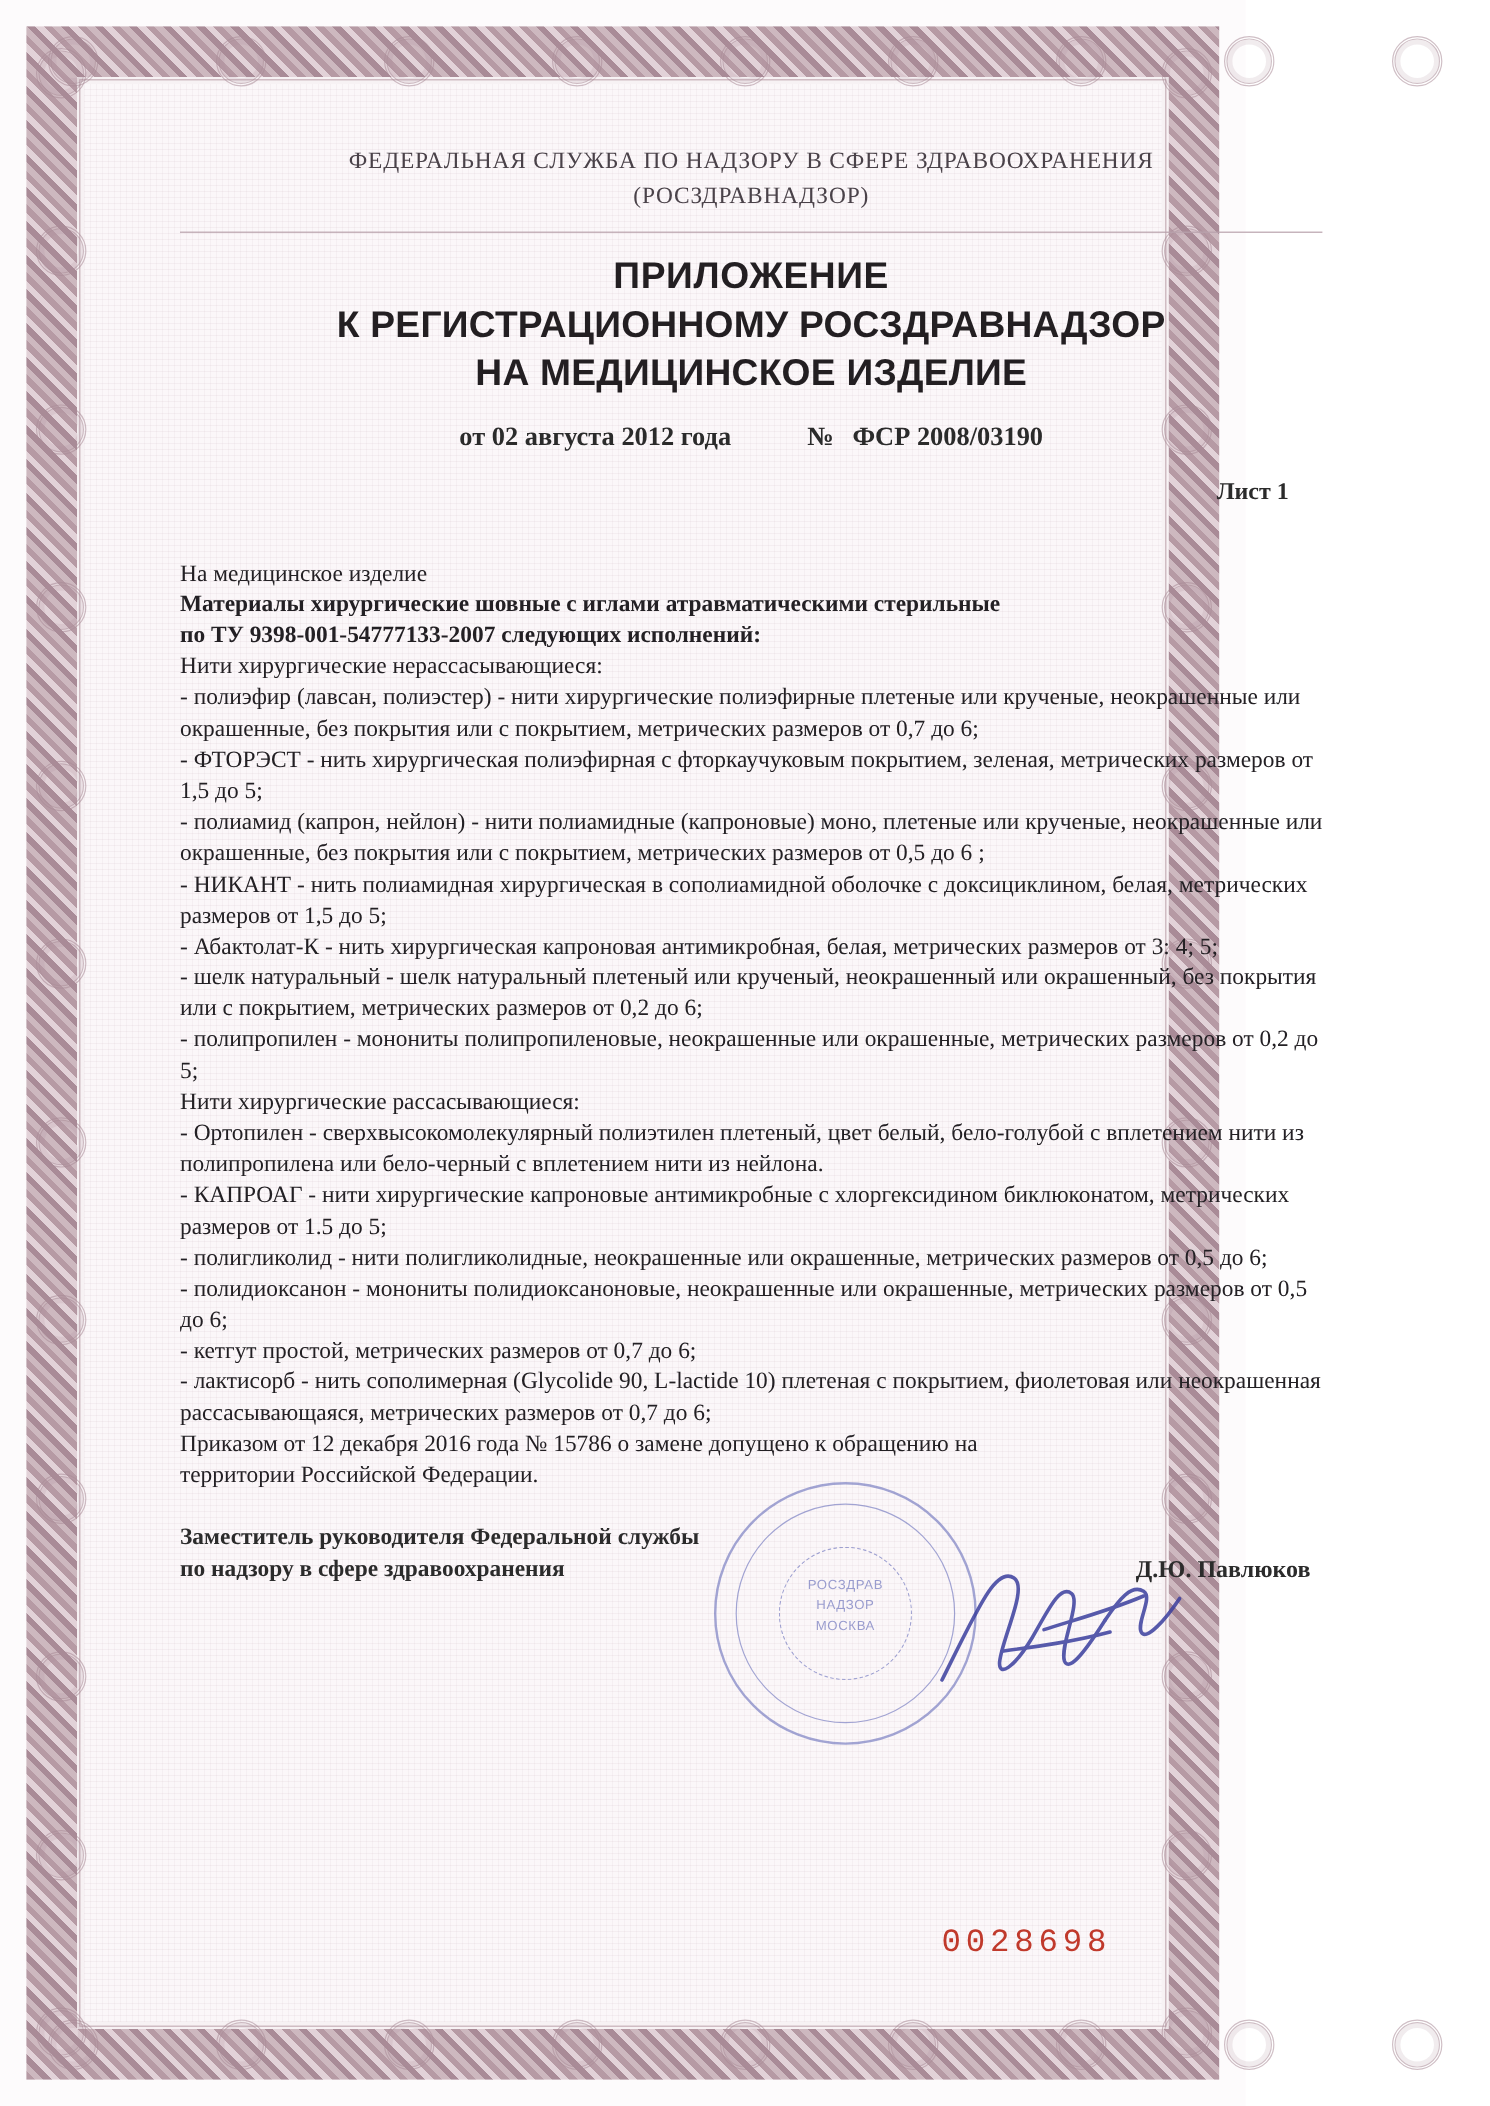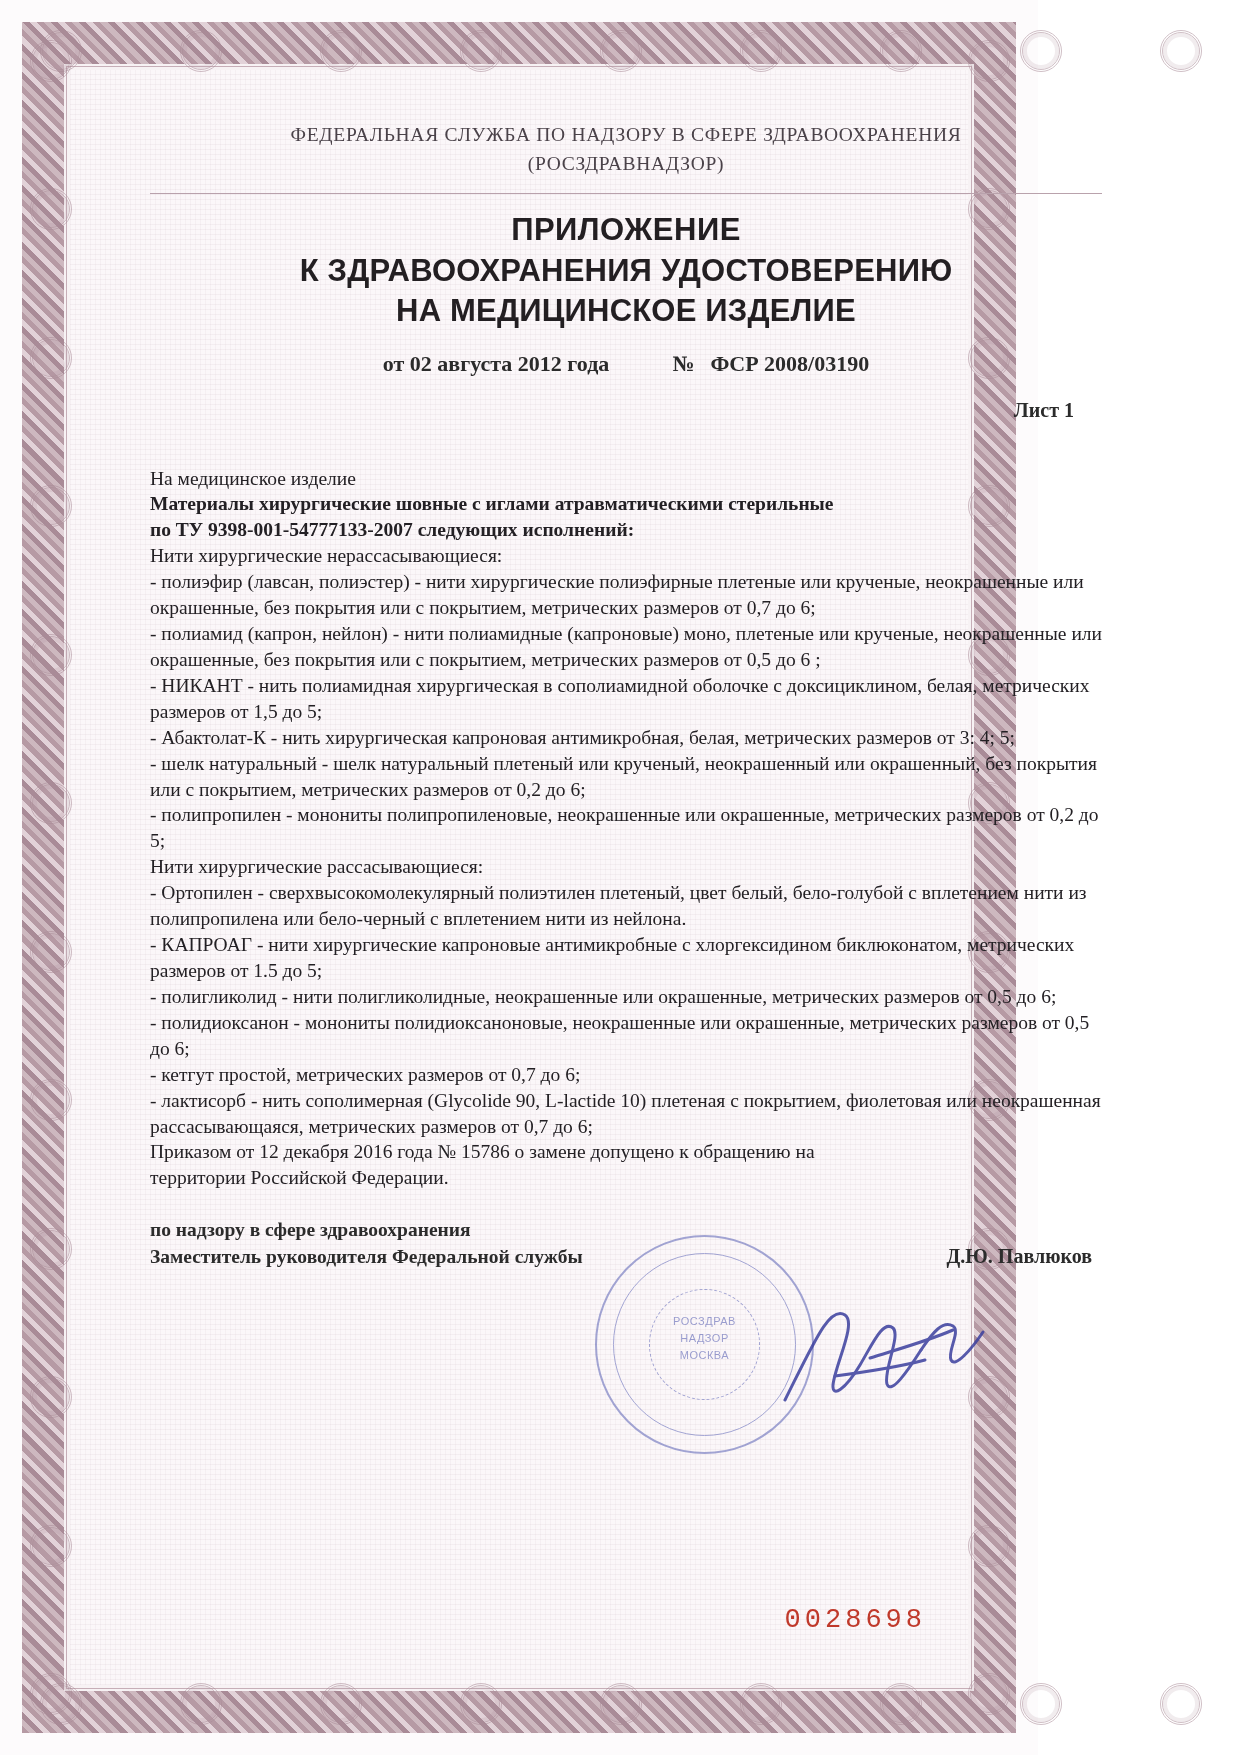--- a/index.html
+++ b/index.html
@@ -273,60 +273,61 @@
 
     <div class="agency">
       <span>ФЕДЕРАЛЬНАЯ СЛУЖБА ПО НАДЗОРУ В СФЕРЕ ЗДРАВООХРАНЕНИЯ</span>
       <span class="line2">(РОСЗДРАВНАДЗОР)</span>
     </div>
 
     <div class="rule"></div>
 
     <div class="title">
       <div class="t1">ПРИЛОЖЕНИЕ</div>
-      <div class="t2">К ЗДРАВООХРАНЕНИЯ УДОСТОВЕРЕНИЮ</div>
+      <div class="t2">К РЕГИСТРАЦИОННОМУ РОСЗДРАВНАДЗОР</div>
       <div class="t3">НА МЕДИЦИНСКОЕ ИЗДЕЛИЕ</div>
     </div>
 
     <div class="docline">
       <span class="date">от  02 августа 2012 года</span>
       <span class="numlabel">№</span>
       <span>ФСР 2008/03190</span>
     </div>
 
     <div class="sheet">Лист  1</div>
 
     <div class="body">
       <p>На медицинское изделие</p>
       <p class="bold">Материалы хирургические шовные с иглами атравматическими стерильные</p>
       <p class="bold">по ТУ 9398-001-54777133-2007 следующих исполнений:</p>
 
       <p>Нити хирургические нерассасывающиеся:</p>
       <p>- полиэфир (лавсан, полиэстер) - нити хирургические полиэфирные плетеные или крученые, неокрашенные или окрашенные, без покрытия или с покрытием, метрических размеров от 0,7 до 6;</p>
+      <p>- ФТОРЭСТ - нить хирургическая полиэфирная с фторкаучуковым покрытием, зеленая, метрических размеров от 1,5 до 5;</p>
       <p>- полиамид (капрон, нейлон) - нити полиамидные (капроновые) моно, плетеные или крученые, неокрашенные или окрашенные, без покрытия или с покрытием, метрических размеров от 0,5 до 6 ;</p>
       <p>- НИКАНТ - нить полиамидная хирургическая в сополиамидной оболочке с доксициклином, белая, метрических размеров от 1,5 до 5;</p>
       <p>- Абактолат-К - нить хирургическая капроновая антимикробная, белая, метрических размеров от 3: 4; 5;</p>
       <p>- шелк натуральный - шелк натуральный плетеный или крученый, неокрашенный или окрашенный, без покрытия или с покрытием, метрических размеров от 0,2 до 6;</p>
       <p>- полипропилен - монониты полипропиленовые, неокрашенные или окрашенные, метрических размеров от 0,2 до 5;</p>
       <p>Нити хирургические рассасывающиеся:</p>
 
       <p>- Ортопилен - сверхвысокомолекулярный полиэтилен плетеный, цвет белый, бело-голубой с вплетением нити из полипропилена или бело-черный с вплетением нити из нейлона.</p>
       <p>- КАПРОАГ - нити хирургические капроновые антимикробные с хлоргексидином биклюконатом, метрических размеров от 1.5 до 5;</p>
       <p>- полигликолид - нити полигликолидные, неокрашенные или окрашенные, метрических размеров от 0,5 до 6;</p>
       <p>- полидиоксанон - монониты полидиоксаноновые, неокрашенные или окрашенные, метрических размеров от 0,5 до 6;</p>
       <p>- кетгут простой, метрических размеров от 0,7 до 6;</p>
       <p>- лактисорб - нить сополимерная (Glycolide 90, L-lactide 10) плетеная с покрытием, фиолетовая или неокрашенная рассасывающаяся, метрических размеров от 0,7 до 6;</p>
 
       <p>Приказом от 12 декабря 2016 года № 15786 о замене допущено к обращению на</p>
       <p>территории Российской Федерации.</p>
     </div>
 
     <div class="signature-block">
+      <div>Заместитель руководителя Федеральной службы</div>
       <div>по надзору в сфере здравоохранения</div>
-      <div>Заместитель руководителя Федеральной службы</div>
       <div class="sig-name">Д.Ю. Павлюков</div>
     </div>
 
   </div>
 
   <div class="stamp">
     <div class="s-txt s1">РОСЗДРАВ</div>
     <div class="s-txt s2">НАДЗОР</div>
     <div class="s-txt s3">МОСКВА</div>
   </div>

